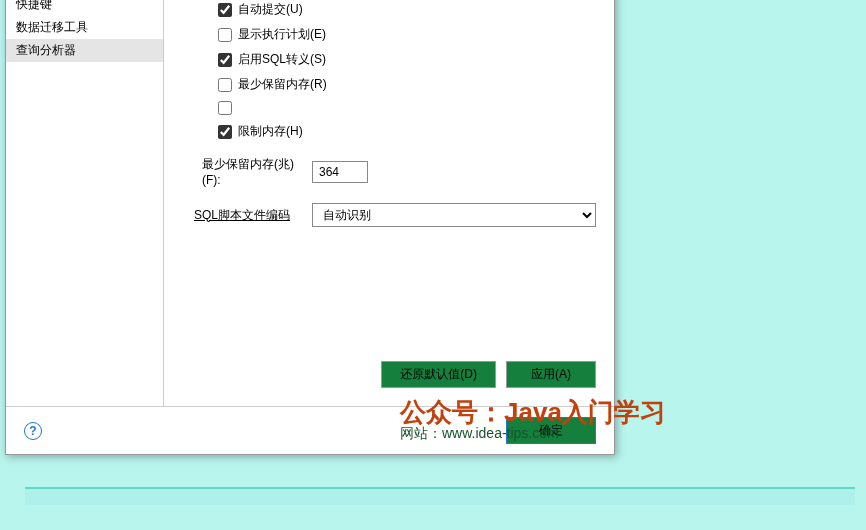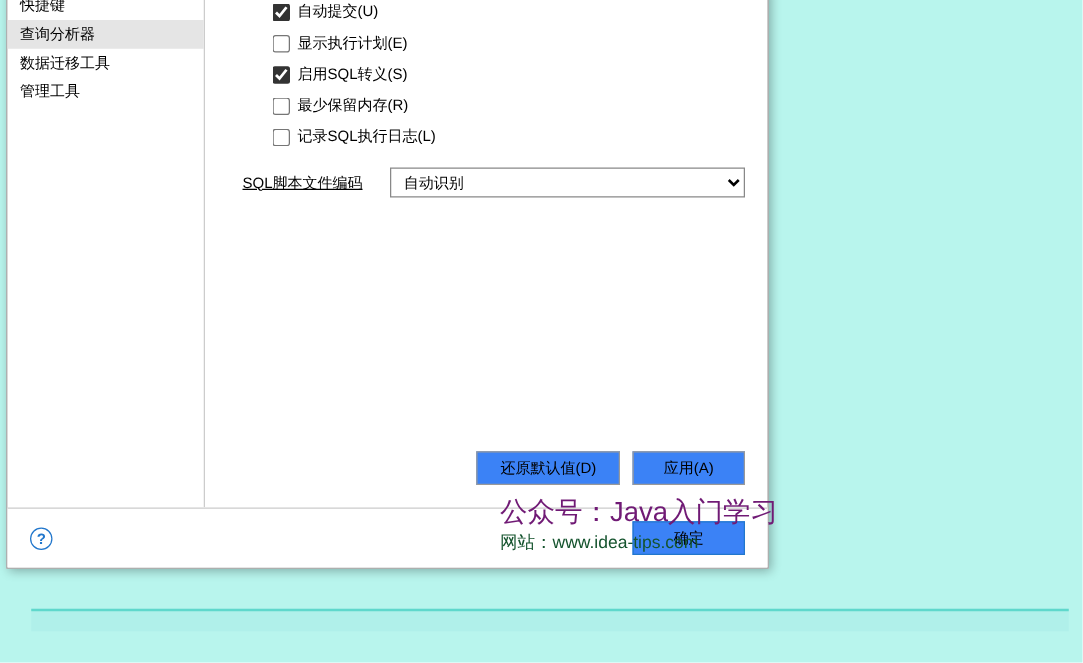--- a/index.html
+++ b/index.html
@@ -101,21 +101,21 @@
     }
     .spacer { flex: 1; }
     .content-buttons {
       display: flex;
       justify-content: flex-end;
       gap: 10px;
       padding-bottom: 8px;
     }
     .btn {
       border: 1px solid #999;
-      background: #3b82f6;
+      background: #15803d;
       padding: 4px 18px;
       font-size: 12px;
       font-family: inherit;
       cursor: pointer;
       min-width: 90px;
     }
     .dialog-footer {
       border-top: 1px solid #ccc;
       padding: 10px 18px;
       display: flex;
@@ -141,23 +141,23 @@
       gap: 10px;
       font-family: Liberation Mono, monospace;
     }
     .btn-primary {
       border: 1px solid #2277cc;
     }
     .watermark1 {
       position: absolute;
       left: 400px;
       top: 395px;
-      color: #701a75;
-      font-size: 22px;
-      font-weight: normal;
+      color: #c2410c;
+      font-size: 26px;
+      font-weight: bold;
       pointer-events: none;
       z-index: 100;
     }
     .watermark2 {
       position: absolute;
       left: 400px;
       top: 425px;
       color: #14532d;
       font-size: 14px;
       font-weight: normal;
@@ -175,23 +175,22 @@
     }
   </style>
 </head>
 <body>
 
 <div class="outer-container">
   <div class="dialog">
     <div class="dialog-body">
       <div class="sidebar">
         <div class="sidebar-item">快捷键</div>
+        <div class="sidebar-item">数据迁移工具</div>
         <div class="sidebar-item selected">查询分析器</div>
-        <div class="sidebar-item">数据迁移工具</div>
-        <div class="sidebar-item">管理工具</div>
       </div>
 
       <div class="content">
         <div class="checkbox-row">
           <input type="checkbox" checked="" style="">
           <label>自动提交(U)</label>
         </div>
         <div class="checkbox-row">
           <input type="checkbox" style="">
           <label>显示执行计划(E)</label>
@@ -199,23 +198,30 @@
         <div class="checkbox-row">
           <input type="checkbox" checked="" style="">
           <label>启用SQL转义(S)</label>
         </div>
         <div class="checkbox-row">
           <input type="checkbox" style="">
           <label>最少保留内存(R)</label>
         </div>
         <div class="checkbox-row">
           <input type="checkbox" style="">
-          <label>记录SQL执行日志(L)</label>
-        </div>
-
+        </div>
+        <div class="checkbox-row">
+          <input type="checkbox" checked="" style="">
+          <label>限制内存(H)</label>
+        </div>
+
+        <div class="form-row">
+          <span class="form-label">最少保留内存(兆)(F):</span>
+          <input type="text" value="364" style="">
+        </div>
 
         <div class="form-row">
           <span class="form-label form-label-indent">SQL脚本文件编码</span>
           <select>
             <option>自动识别</option>
           </select>
         </div>
 
         <div class="spacer"></div>
 

